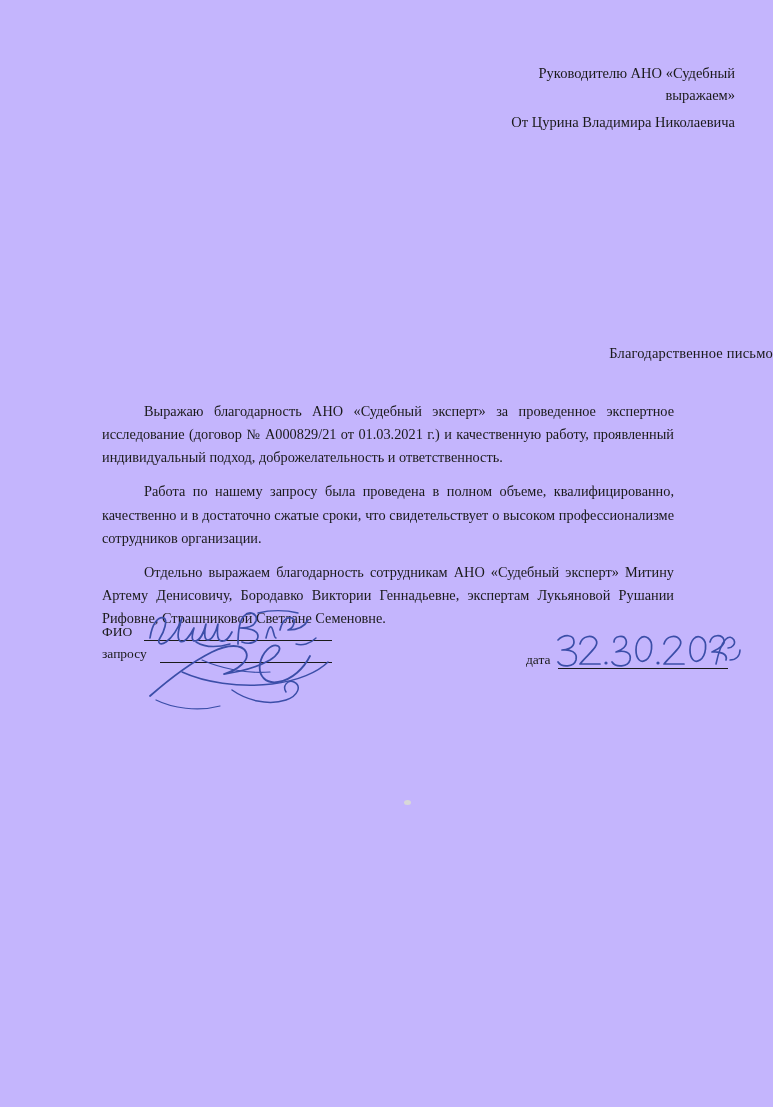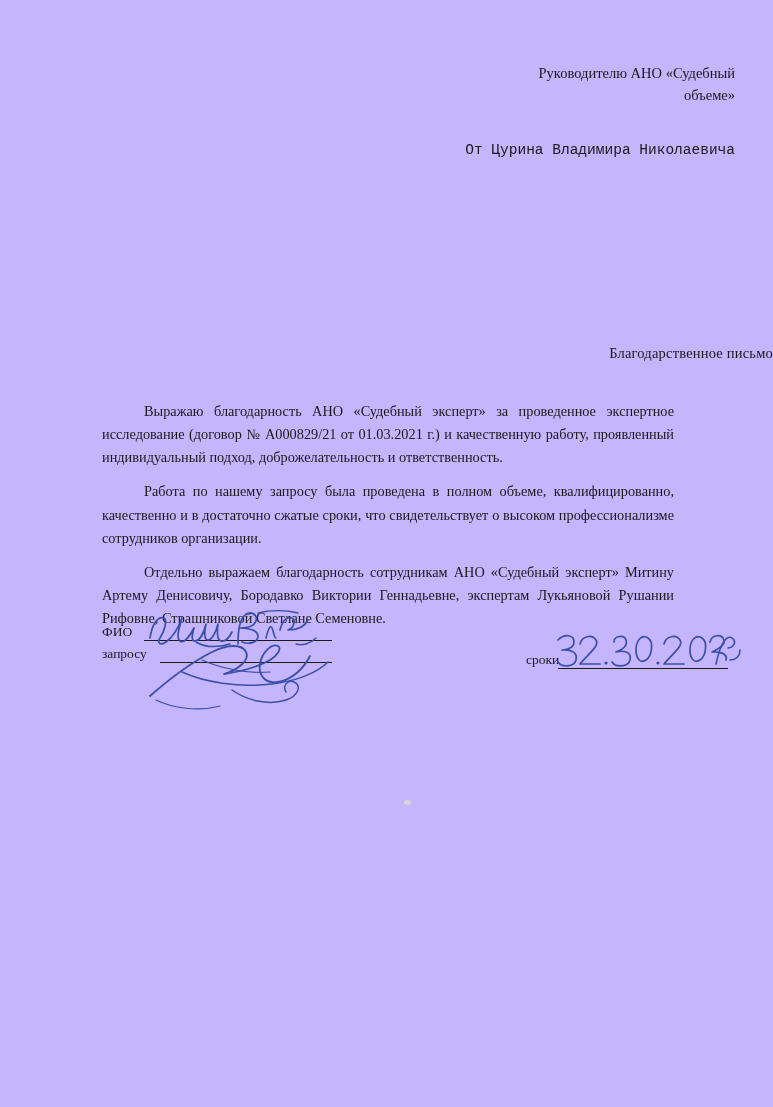--- a/index.html
+++ b/index.html
@@ -33,22 +33,21 @@
     line-height: 1.55;
   }
   .addressee .line1 {
     display: block;
   }
   .addressee .line2 {
     display: block;
   }
   .addressee .from {
     display: block;
-    margin-top: 32px;
-    font-family: Liberation Mono, monospace;
+    margin-top: 4px;
   }
 
   
   .doc-title {
     position: absolute;
     top: 345px;
     left: 0;
     right: 0;
     text-align: right;
     font-size: 14.5px;
@@ -158,40 +157,40 @@
     border-radius: 50%;
   }
 </style>
 </head>
 <body>
 
 <div class="page">
 
   <div class="addressee">
     <span class="line1">Руководителю АНО «Судебный</span>
-    <span class="line2">объеме»</span>
+    <span class="line2">выражаем»</span>
     <span class="from">От Цурина Владимира Николаевича</span>
   </div>
 
   <div class="doc-title">Благодарственное письмо</div>
 
   <div class="body-text">
     <p>Выражаю благодарность АНО «Судебный эксперт» за проведенное экспертное исследование (договор № А000829/21 от 01.03.2021 г.) и качественную работу, проявленный индивидуальный подход, доброжелательность и ответственность.</p>
     <p>Работа по нашему запросу была проведена в полном объеме, квалифицированно, качественно и в достаточно сжатые сроки, что свидетельствует о высоком профессионализме сотрудников организации.</p>
     <p>Отдельно выражаем благодарность сотрудникам АНО «Судебный эксперт» Митину Артему Денисовичу, Бородавко Виктории Геннадьевне, экспертам Лукьяновой Рушании Рифовне, Страшниковой Светлане Семеновне.</p>
   </div>
 
   <div class="sign-area">
     <span class="sign-fio">ФИО</span>
     <span class="rule-fio"></span>
 
     <span class="sign-podpis">запросу</span>
     <span class="rule-podpis"></span>
 
-    <span class="sign-date-label">сроки</span>
+    <span class="sign-date-label">дата</span>
     <span class="rule-date"></span>
 
     <div class="ink ink-name">
       <svg width="200" height="44" viewBox="0 0 200 44" aria-hidden="true">
         <path d="M4 30 C6 16, 12 8, 18 10 C22 12, 18 24, 14 30 C11 35, 14 38, 20 34 C27 29, 33 18, 36 10 C33 20, 30 30, 34 33 C38 36, 44 28, 48 20 C46 27, 45 33, 49 33 C54 33, 58 24, 60 16 C58 24, 58 32, 62 32 C66 32, 70 24, 72 16 C71 24, 71 32, 75 33 C79 34, 83 30, 86 24" stroke-width="1.7"></path>
         <path d="M50 34 C58 39, 70 40, 84 36" stroke-width="1.5"></path>
         <path d="M92 36 C92 24, 94 12, 98 8 C104 2, 112 6, 110 13 C108 19, 100 20, 94 20 C102 20, 112 22, 112 28 C112 34, 104 37, 96 34" stroke-width="1.7"></path>
         <path d="M120 30 C122 22, 124 16, 126 20 C128 24, 128 30, 130 30" stroke-width="1.6"></path>
         <path d="M134 22 C136 14, 140 8, 146 10 C150 12, 148 20, 142 22 C150 22, 158 20, 162 12" stroke-width="1.7"></path>
         <path d="M150 36 C156 38, 164 36, 170 30" stroke-width="1.4"></path>

